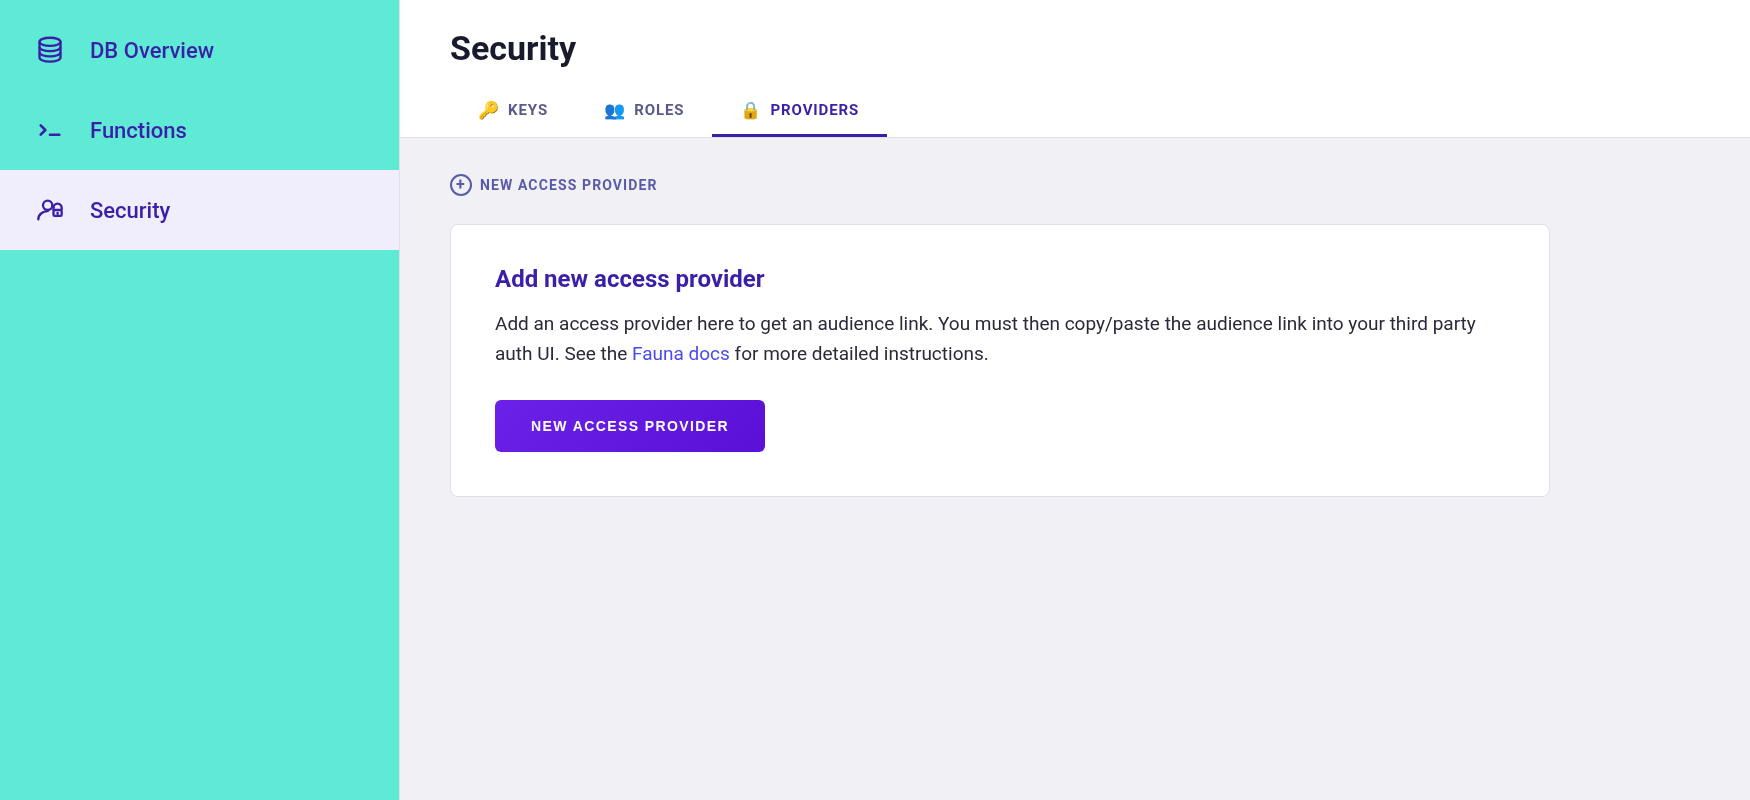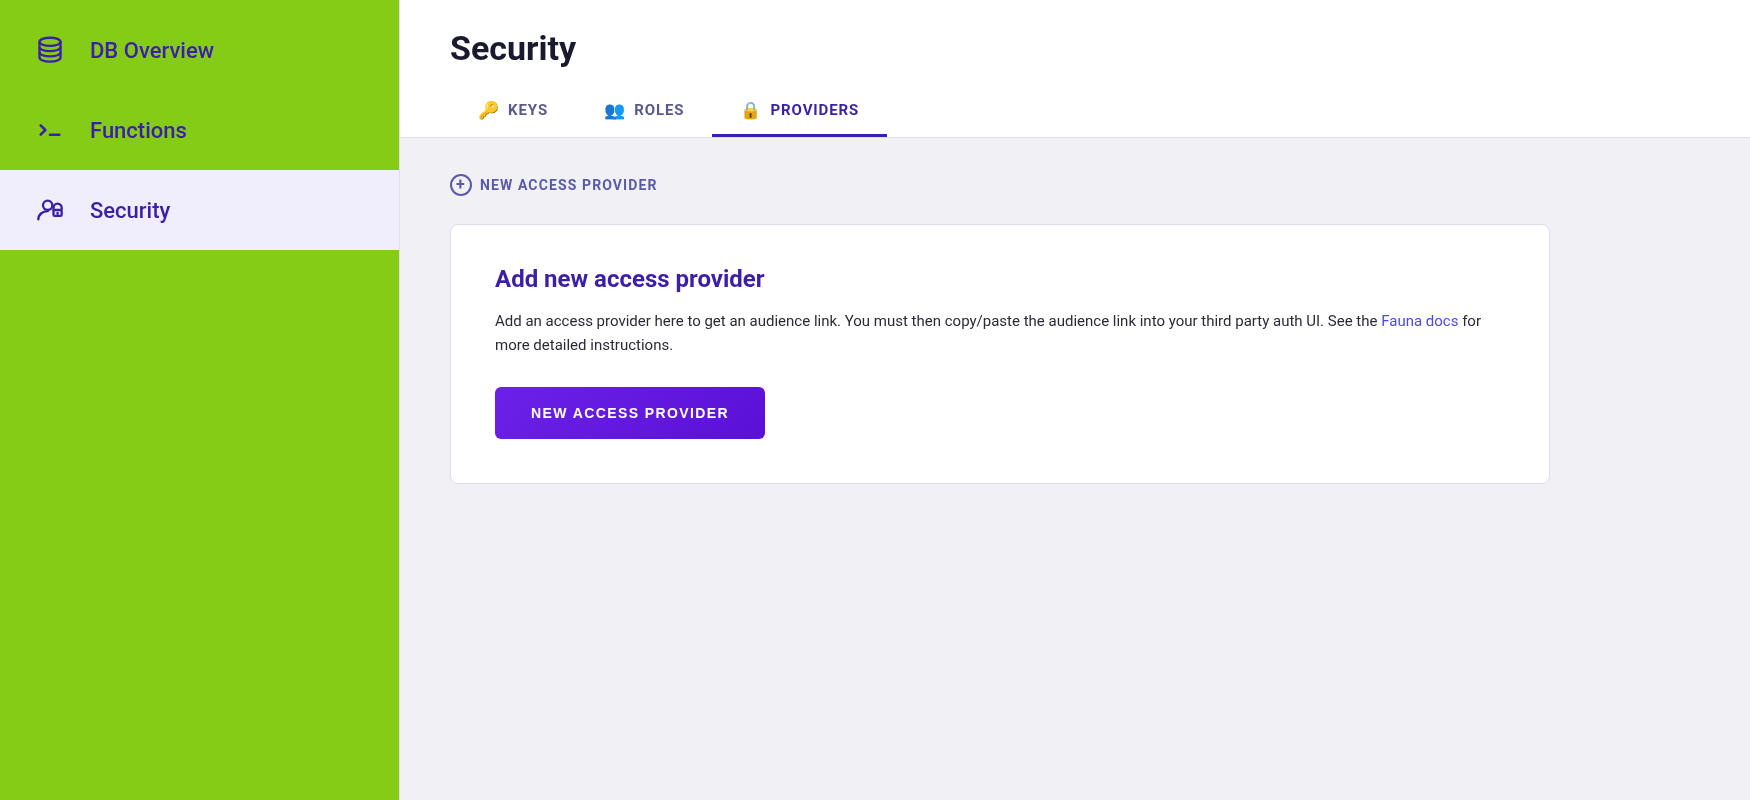--- a/index.html
+++ b/index.html
@@ -9,21 +9,21 @@
       height: 800px;
       width: 1750px;
       overflow: hidden;
       background: #f0f0f5;
     }
 
     
     .sidebar {
       width: 400px;
       min-width: 400px;
-      background: #84cc16;
+      background: #5eead4;
       border-right: 1px solid #e0e0e8;
       display: flex;
       flex-direction: column;
       padding: 10px 0;
     }
     .sidebar-item {
       display: flex;
       align-items: center;
       padding: 22px 32px;
       cursor: pointer;
@@ -139,21 +139,21 @@
       padding: 40px 44px 44px 44px;
       max-width: 1100px;
     }
     .card-title {
       font-size: 24px;
       font-weight: 700;
       color: #3b1fa8;
       margin-bottom: 16px;
     }
     .card-description {
-      font-size: 15px;
+      font-size: 19px;
       color: #2a2a3a;
       line-height: 1.6;
       margin-bottom: 30px;
     }
     .card-description .fauna-link {
       color: #4a4af0;
       text-decoration: none;
     }
 
     

